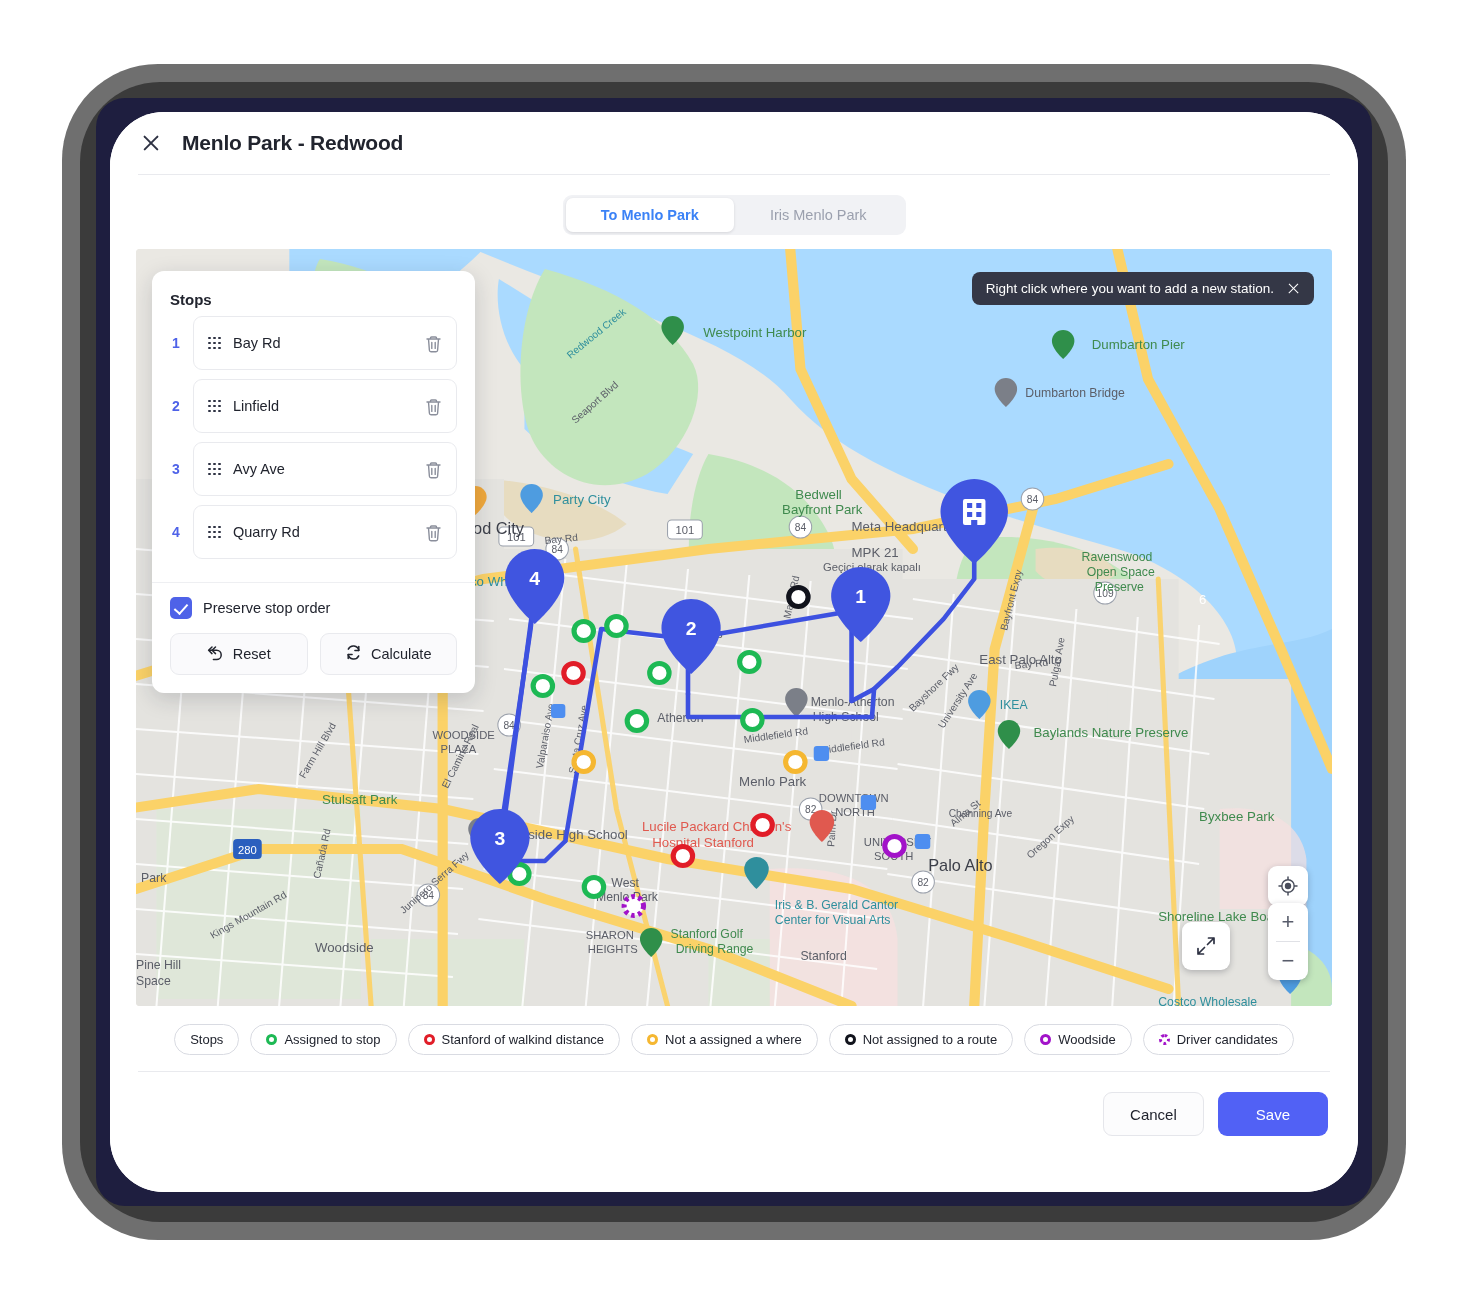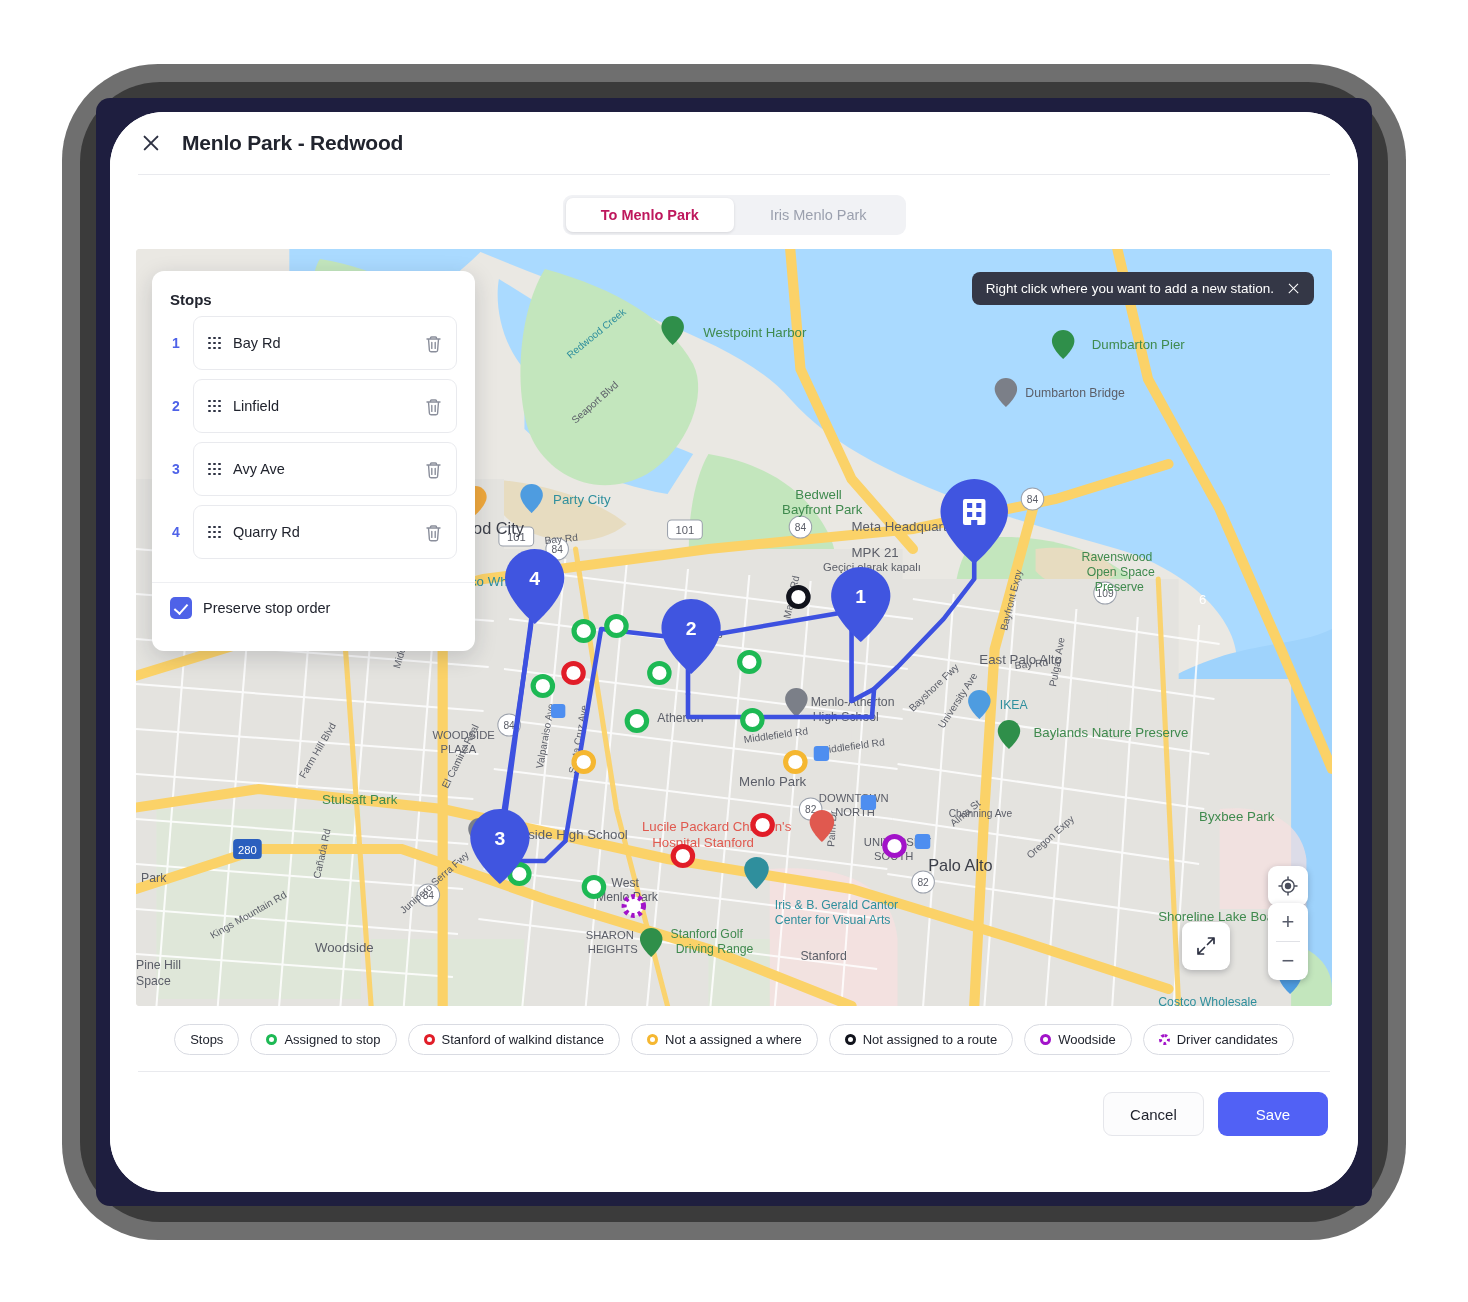--- a/index.html
+++ b/index.html
@@ -31,21 +31,21 @@
     left: 18px; top: 18px;
     right: 18px; bottom: 18px;
     background: #3b3b3b;
     border-radius: 80px;
   }
   .bezel-inner {
     position: absolute;
     left: 16px; top: 16px;
     right: 16px; bottom: 16px;
     background: #1e1e3f;
-    border-radius: 14px;
+    border-radius: 29px;
   }
   .screen {
     position: absolute;
     left: 14px; top: 14px;
     right: 14px; bottom: 14px;
     background: #ffffff;
     border-radius: 54px;
     overflow: hidden;
   }
 
@@ -116,21 +116,21 @@
     align-items: center;
     justify-content: center;
     font-size: 14.5px;
     border-radius: 7px;
     color: #9ba0ae;
     cursor: pointer;
     user-select: none;
   }
   .seg.active {
     background: #ffffff;
-    color: #be185d;
+    color: #3b82f6;
     font-weight: bold;
     box-shadow: 0 1px 3px rgba(20,22,40,0.13);
   }
 
   
   .map-wrap {
     position: relative;
     margin: 0 26px;
     height: 757px;
     border-radius: 4px;
@@ -765,20 +765,40 @@
                     </div>
                   </div>
 
                 </div>
                 <div class="panel-sep"></div>
                 <div class="panel-foot">
                   <div class="chk-row">
                     <span class="chk"></span>
                     <span class="chk-label">Preserve stop order</span>
                   </div>
+                  <div class="panel-btns">
+                    <div class="pbtn">
+                      <span>
+                        <svg width="17" height="17" viewBox="0 0 17 17">
+                            <path d="M5 3L1.6 6.3 5 9.6M8.5 3L5.1 6.3 8.5 9.6" fill="none" stroke="#21242e" stroke-width="1.5" stroke-linecap="round" stroke-linejoin="round"></path>
+                            <path d="M2.4 6.3h7.2a4.6 4.6 0 010 9.2H6.4" fill="none" stroke="#21242e" stroke-width="1.5" stroke-linecap="round"></path>
+                          </svg>
+                      </span>
+                      <span>Reset</span>
+                    </div>
+                    <div class="pbtn">
+                      <span>
+                        <svg width="17" height="17" viewBox="0 0 17 17">
+                            <path d="M13.8 6.5A5.6 5.6 0 003.3 5.1M3.2 10.5a5.6 5.6 0 0010.5 1.4" fill="none" stroke="#21242e" stroke-width="1.5" stroke-linecap="round"></path>
+                            <path d="M13.8 2.6v3.9h-3.9M3.2 14.4v-3.9h3.9" fill="none" stroke="#21242e" stroke-width="1.5" stroke-linecap="round" stroke-linejoin="round"></path>
+                          </svg>
+                      </span>
+                      <span>Calculate</span>
+                    </div>
+                  </div>
                 </div>
               </div>
 
               <div class="toast">
                 <span>Right click where you want to add a new station.</span>
                 <span class="toast-x"></span>
               </div>
 
               <div class="map-ctl ctl-box fullscreen-btn">
                 <span class="ctl-full">

